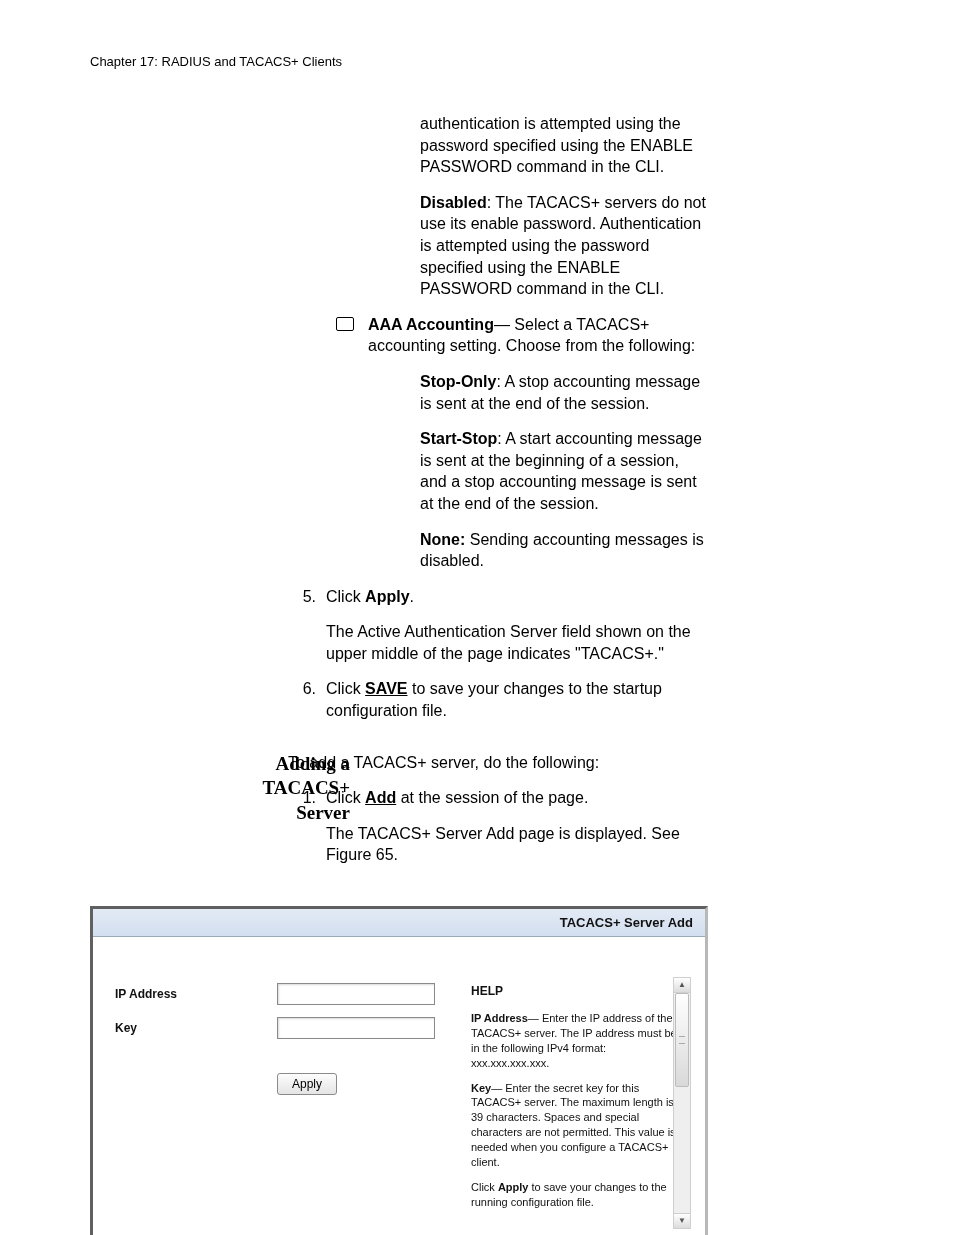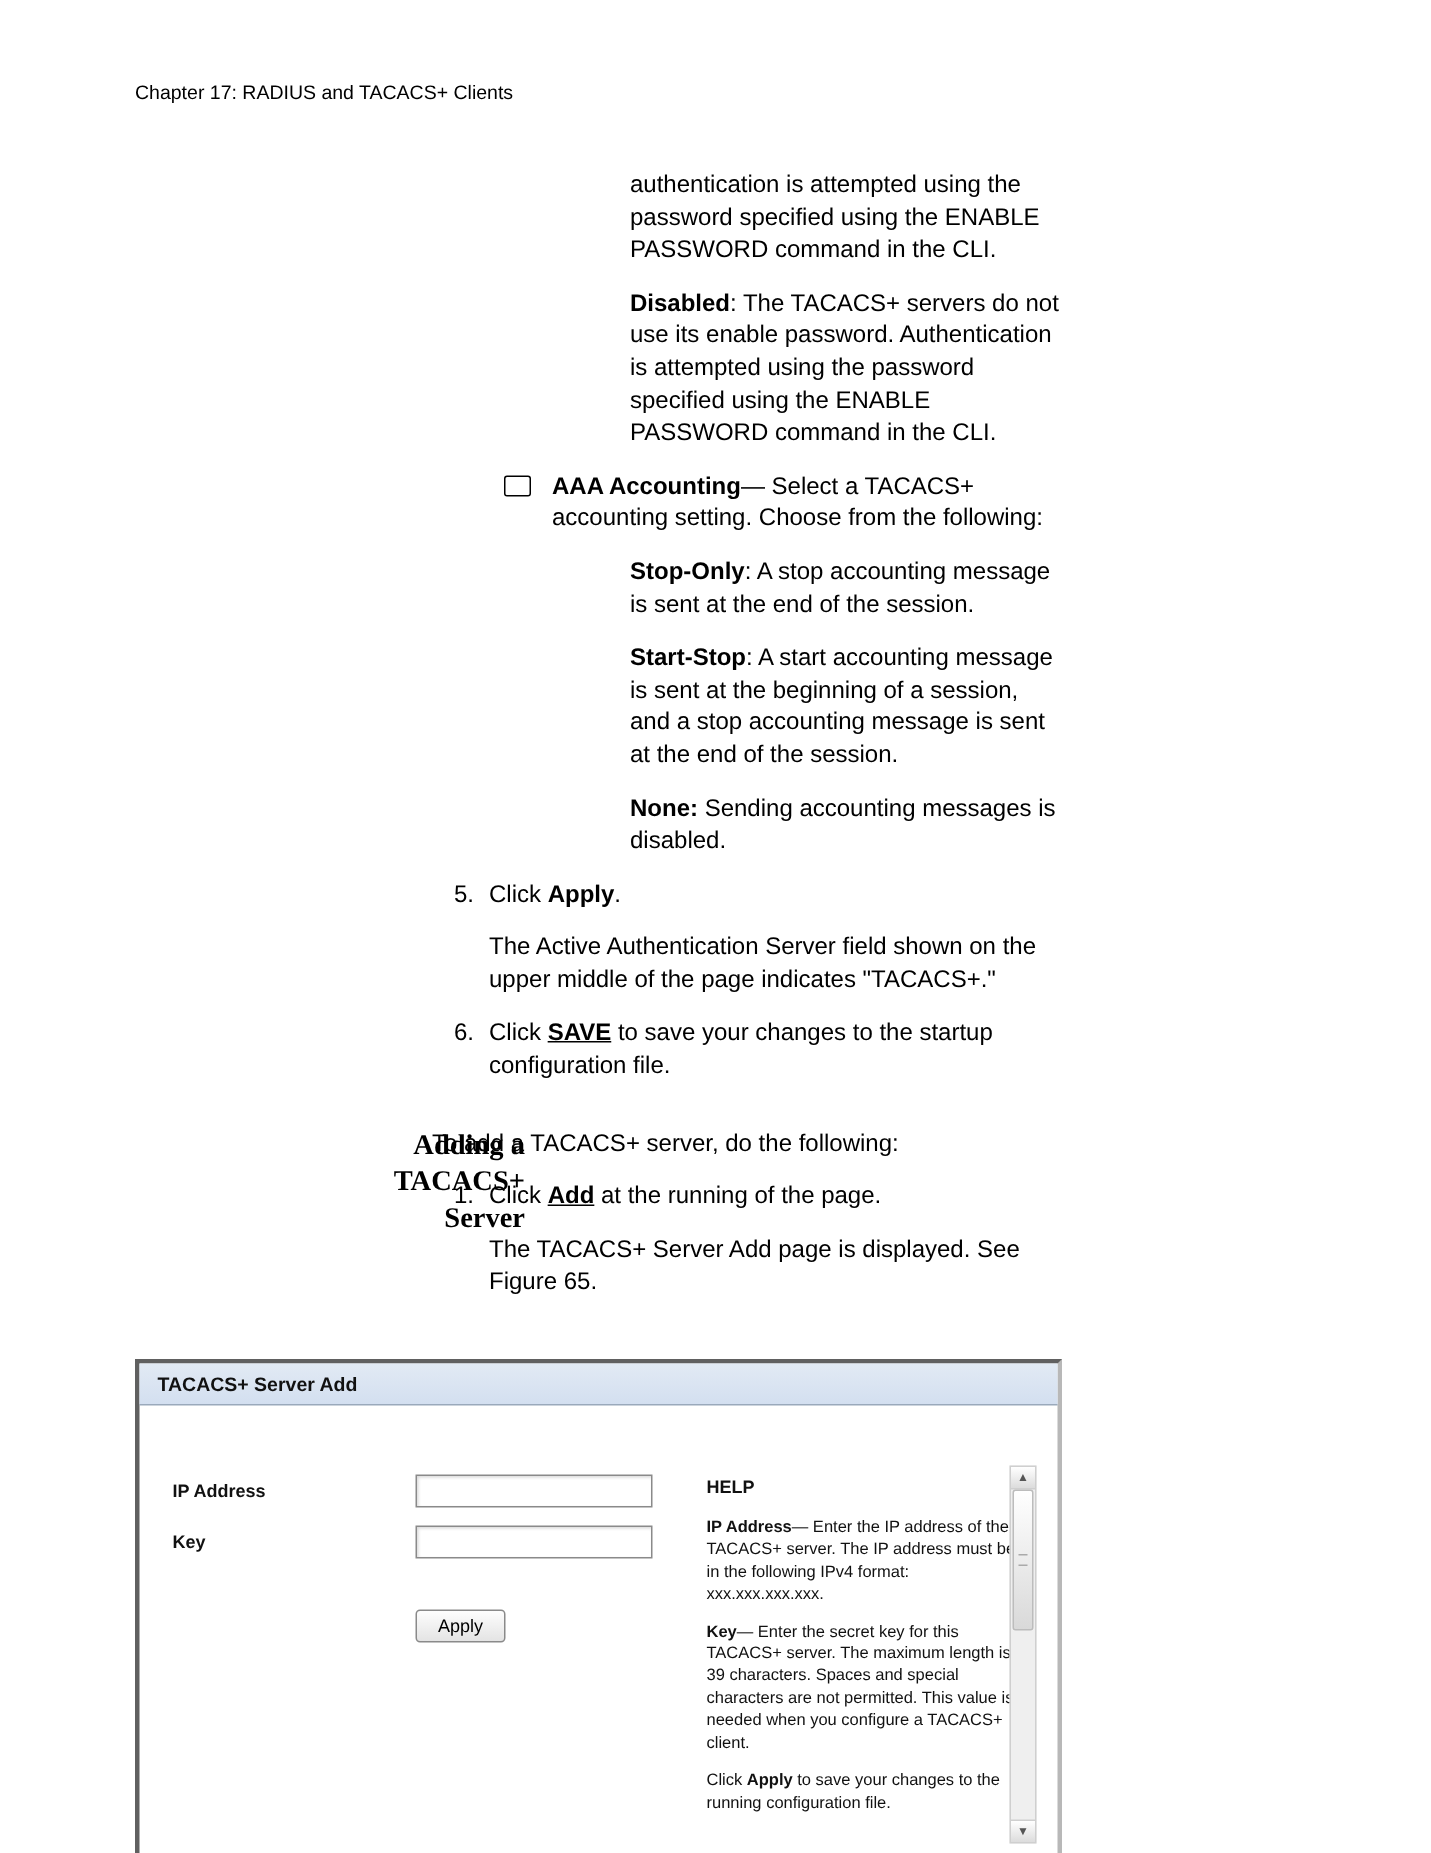--- a/index.html
+++ b/index.html
@@ -86,20 +86,21 @@
     padding: 0 0 22px 0;
   }
   .ss-titlebar {
     background: linear-gradient(#e2eaf4, #d3dff0);
     border-bottom: 1px solid #9aa9bb;
     padding: 6px 12px;
     font-family: Arial, sans-serif;
     font-weight: bold;
     font-size: 13px;
     color: #111;
+    text-align: right;
   }
   .ss-body {
     display: flex;
     padding: 46px 18px 0 22px;
     font-family: Arial, sans-serif;
     font-size: 11px;
     color: #111;
   }
   .form-col { flex: 0 0 auto; }
   .form-row { display: flex; align-items: center; margin-bottom: 12px; }
@@ -243,21 +244,21 @@
         <span>Adding a</span><br>
         <span>TACACS+</span><br>
         <span>Server</span>
       </div>
       <div class="side-body">
         <p class="para" style="margin-left:-82px;">To add a TACACS+ server, do the following:</p>
 
         <div class="num-row">
           <span class="num">1.</span>
           <span class="num-content">
-            <span>Click </span><span class="bold u">Add</span><span> at the running of the page.</span>
+            <span>Click </span><span class="bold u">Add</span><span> at the session of the page.</span>
           </span>
         </div>
 
         <p class="para after-num">The TACACS+ Server Add page is displayed. See Figure 65.</p>
       </div>
     </div>
 
   </div>
 
   <div class="figure-wrap">

